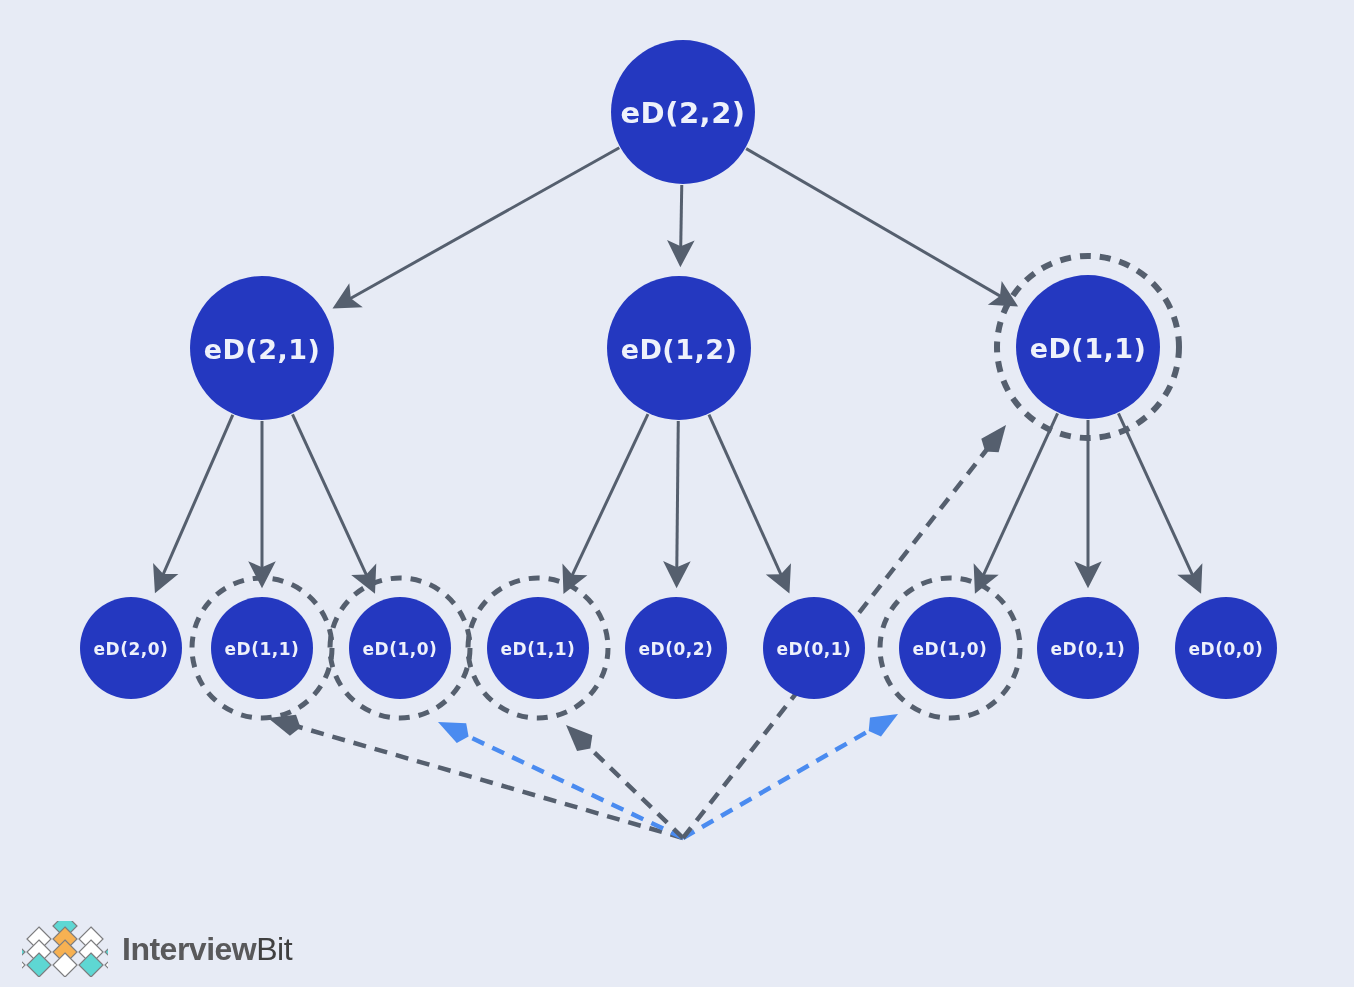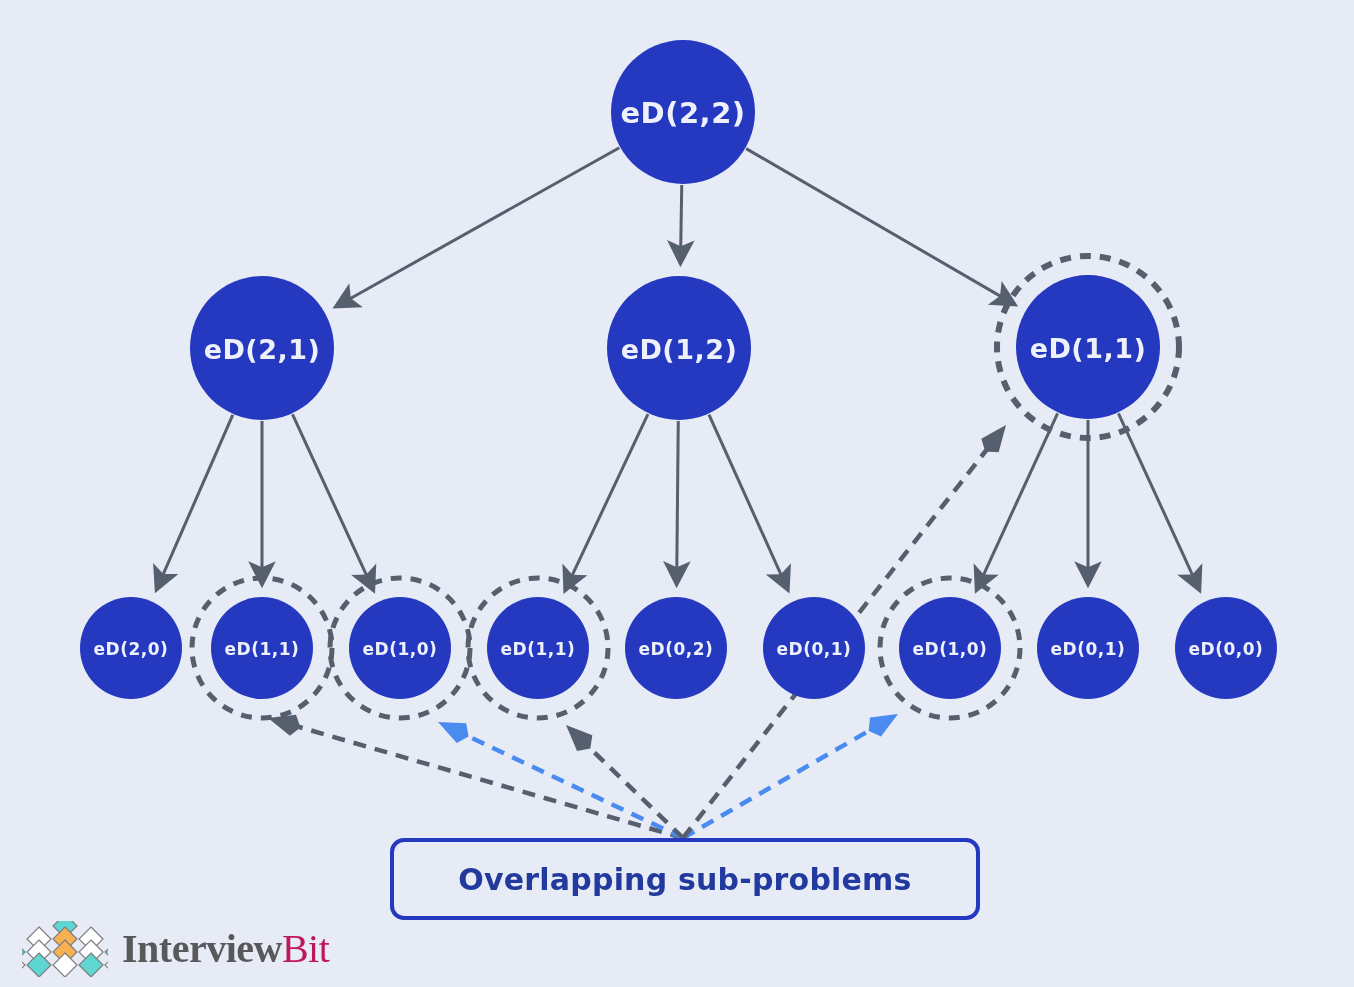--- a/index.html
+++ b/index.html
@@ -47,26 +47,26 @@
     letter-spacing:0.2px;
     white-space:nowrap;
   }
 
   .brand{
     position:absolute;left:22px;top:921px;
     display:flex;align-items:center;gap:14px;
   }
   .brand-mark{width:86px;height:56px;display:block;}
   .brand-text{
-    font-family:Liberation Serif, serif;
-    font-size:40px;letter-spacing:-0.5px;line-height:1;
+    font-family:Liberation Sans, sans-serif;
+    font-size:32px;letter-spacing:-0.5px;line-height:1;
     display:flex;align-items:center;
   }
   .brand-strong{color:#59595b;font-weight:bold;}
-  .brand-light{color:#be185d;font-weight:normal;}
+  .brand-light{color:#404040;font-weight:normal;}
 </style>
 </head>
 <body>
 
 <div id="stage">
 
   <svg id="graph" viewBox="0 0 1354 987">
     <defs>
       <marker id="arrow-solid" markerWidth="11" markerHeight="11" refX="8.2" refY="5.5" orient="auto" markerUnits="strokeWidth">
         <path d="M0.6,0.9 L9.6,5.5 L0.6,10.1 L2.6,5.5 Z" fill="#555f6e"></path>
@@ -155,23 +155,20 @@
           <circle cx="1088" cy="648" r="51" class="node-circle"></circle>
           <text x="1088" y="649" font-size="17" class="node-label">eD(0,1)</text>
         </g>
         <g>
           <circle cx="1226" cy="648" r="51" class="node-circle"></circle>
           <text x="1226" y="649" font-size="17" class="node-label">eD(0,0)</text>
         </g>
       </g>
   </svg>
 
-  <div class="callout-box">
-    <span class="callout-text">Overlapping sub-problems</span>
-  </div>
 
   <div class="brand">
     <svg class="brand-mark" viewBox="0 0 86 56">
       <g id="diamond-group">
           <polygon points="43,-7 55,5 43,17 31,5" fill="#5ed7d3" stroke="#7d7d7f" stroke-width="1.2"></polygon>
           <polygon points="17,6 29,18 17,30 5,18" fill="#ffffff" stroke="#7d7d7f" stroke-width="1.2"></polygon>
           <polygon points="43,6 55,18 43,30 31,18" fill="#f7b152" stroke="#7d7d7f" stroke-width="1.2"></polygon>
           <polygon points="69,6 81,18 69,30 57,18" fill="#ffffff" stroke="#7d7d7f" stroke-width="1.2"></polygon>
           <polygon points="-9,19 3,31 -9,43 -21,31" fill="#5ed7d3" stroke="#7d7d7f" stroke-width="1.2"></polygon>
           <polygon points="17,19 29,31 17,43 5,31" fill="#ffffff" stroke="#7d7d7f" stroke-width="1.2"></polygon>

